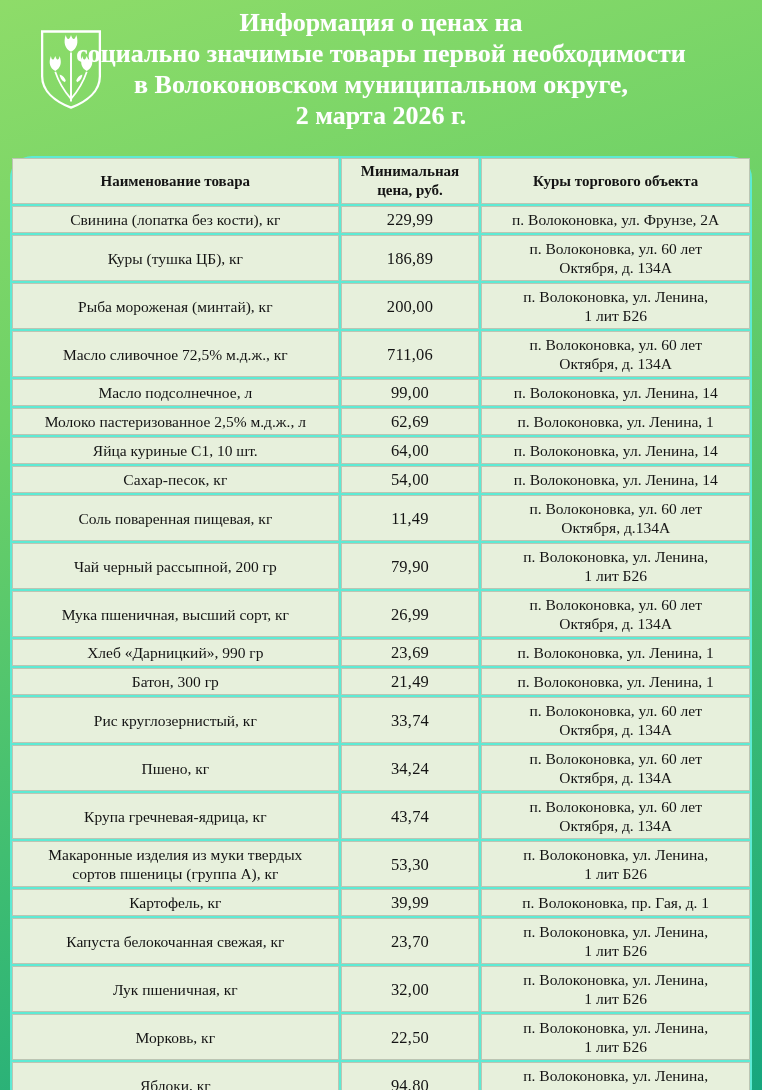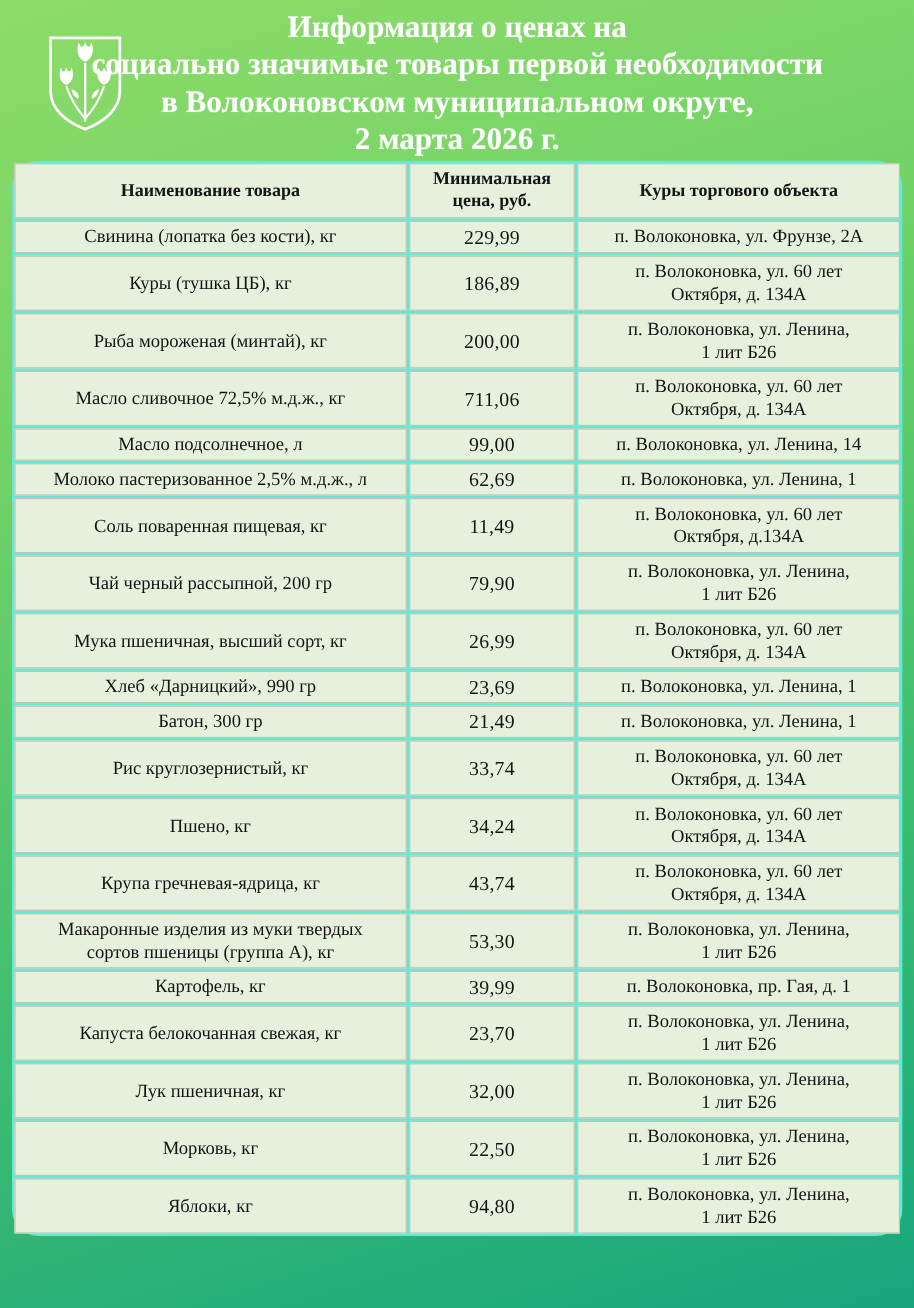--- a/index.html
+++ b/index.html
@@ -8,21 +8,21 @@
   }
   body {
     width: 762px;
     height: 1090px;
     overflow: hidden;
     background: linear-gradient(163deg, #8edc69 0%, #6ed167 32%, #3cbc72 68%, #17a67e 100%);
     font-family: "Liberation Serif", "DejaVu Serif", serif;
   }
   .page-header {
     position: relative;
-    height: 134px;
+    height: 156px;
   }
   .coat-of-arms {
     position: absolute;
     left: 33px;
     top: 28px;
     width: 76px;
     height: 84px;
   }
   .title {
     padding-top: 7px;
@@ -137,20 +137,30 @@
     <td class="c-name">Масло подсолнечное, л</td>
     <td class="c-price">99,00</td>
     <td class="c-addr">п. Волоконовка, ул. Ленина, 14</td>
   </tr>
         <tr>
     <td class="c-name">Молоко пастеризованное 2,5% м.д.ж., л</td>
     <td class="c-price">62,69</td>
     <td class="c-addr">п. Волоконовка, ул. Ленина, 1</td>
   </tr>
         <tr>
+    <td class="c-name">Яйца куриные С1, 10 шт.</td>
+    <td class="c-price">64,00</td>
+    <td class="c-addr">п. Волоконовка, ул. Ленина, 14</td>
+  </tr>
+        <tr>
+    <td class="c-name">Сахар-песок, кг</td>
+    <td class="c-price">54,00</td>
+    <td class="c-addr">п. Волоконовка, ул. Ленина, 14</td>
+  </tr>
+        <tr>
     <td class="c-name">Соль поваренная пищевая, кг</td>
     <td class="c-price">11,49</td>
     <td class="c-addr">п. Волоконовка, ул. 60 лет
 Октября, д.134А</td>
   </tr>
         <tr>
     <td class="c-name">Чай черный рассыпной, 200 гр</td>
     <td class="c-price">79,90</td>
     <td class="c-addr">п. Волоконовка, ул. Ленина,
 1 лит Б26</td>

